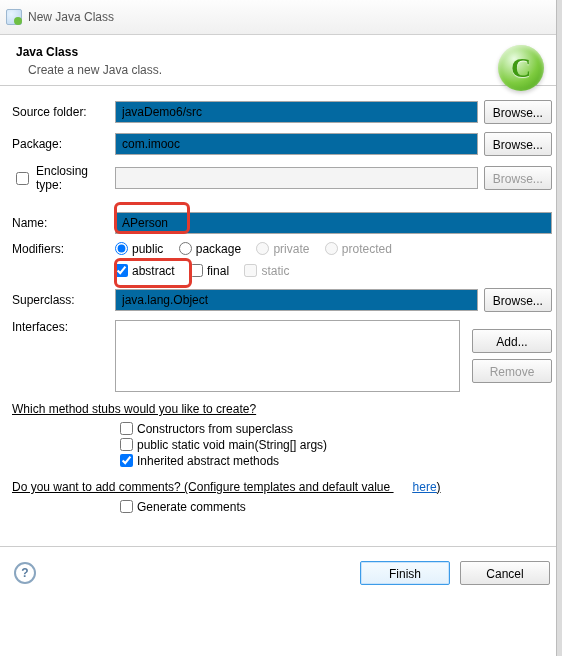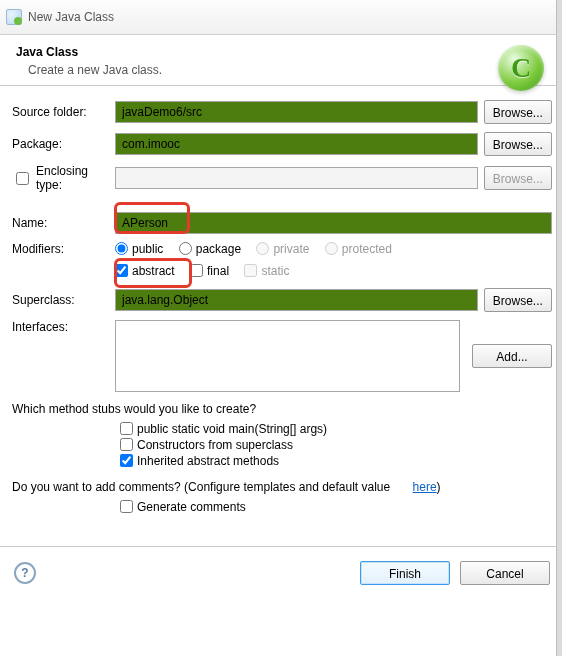--- a/index.html
+++ b/index.html
@@ -11,31 +11,31 @@
   .header h1 { font-size: 12px; font-weight: bold; margin:0 0 4px 0; }
   .header .sub { color:#555; margin-left: 12px; }
   .header-icon { position:absolute; right:18px; top:10px; width:46px;height:46px; }
   .header-icon .ring{position:absolute;inset:0;border-radius:50%;background:radial-gradient(circle at 35% 30%, #e8fce0, #7ecb3f 55%, #3f9a12);box-shadow: inset 0 2px 4px rgba(255,255,255,0.6), 0 2px 4px rgba(0,0,0,0.2);}
   .header-icon .c{position:absolute;inset:0;display:flex;align-items:center;justify-content:center;color:#3f9a12;font-size:28px;font-weight:bold;font-family:Georgia,serif;text-shadow:0 1px 1px rgba(255,255,255,0.8);}
   .hr { height:1px; background:#ccc; margin:0; }
   .body { padding: 14px 10px 10px 10px; }
   .row { display:flex; align-items:center; margin-bottom: 8px; }
   .row .lbl { width: 105px; padding-left:2px; }
   .row .ctrl { flex:1; display:flex; align-items:center; gap:6px; }
-  input[type=text], .textbox { height:22px; border:1px solid #a7a7a7; padding:2px 6px; background:#4d7c0f; width:100%; }
+  input[type=text], .textbox { height:22px; border:1px solid #a7a7a7; padding:2px 6px; background:#0369a1; width:100%; }
   input[type=text]:disabled, .textbox.disabled { background:#f4f4f4; color:#888; }
   .btn { width:80px; height:24px; border:1px solid #999; background:linear-gradient(#fdfdfd,#e9e9e9); text-align:center; line-height:22px; cursor:pointer; border-radius:2px; }
   .btn:disabled, .btn.disabled { color:#9a9a9a; cursor:default;}
   .btn.primary { border:1px solid #3c9be8; box-shadow: inset 0 0 0 1px #c7e3fb; background:linear-gradient(#f5fbff,#e3f1fc);}
   .chk, .rdo { display:inline-flex; align-items:flex-start; gap:4px; margin-right:12px;}
   .chk input, .rdo input { margin:0;}
   .disabled-text{color:#9a9a9a;}
   .listbox{ width:100%; height:72px; border:1px solid #a7a7a7; background:#fff;}
   .sidebtns{ display:flex; flex-direction:column; gap:6px; margin-left:6px;}
-  .section-q{ margin: 10px 0 6px 2px;}
+  .section-q{ margin: 10px 0 6px 2px; text-decoration: underline;}
   .indent{ margin-left:110px;}
   a.link{ color:#0b61c4; text-decoration:underline; cursor:pointer;padding-left:19px;}
   .footer-sep{ height:1px; background:#ccc; margin: 20px 0 0 0;}
   .footer{ display:flex; align-items:center; justify-content:space-between; padding:14px 12px 14px 14px;}
   .footer .help{ width:22px;height:22px;border:2px solid #8aa6c0;border-radius:50%;display:flex;align-items:center;justify-content:center;color:#5a7da0;font-weight:bold;}
   .footer .btns{ display:flex; gap:10px;margin-left:20px;}
   .hl-red{ border:3px solid #e23b2e; border-radius:6px; padding:0; }
   .hl-wrap1{ position:absolute; left:114px; top:202px; width:76px; height:32px; pointer-events:none; z-index:5;}
   .hl-wrap2{ position:absolute; left:114px; top:258px; width:78px; height:30px; pointer-events:none; z-index:5;}
   .enclosing-lbl{ display:inline-flex; align-items:center; gap:4px;justify-content:center;}
@@ -141,33 +141,34 @@
       <button class="btn">Browse...</button>
     </div>
   </div>
 
   <div class="row" style="align-items:flex-start;">
     <div class="lbl">Interfaces:</div>
     <div class="ctrl" style="align-items:center;">
       <div class="listbox"></div>
       <div class="sidebtns">
         <button class="btn">Add...</button>
+        <button class="btn disabled" disabled="">Remove</button>
       </div>
     </div>
   </div>
 
   <div class="section-q">Which method stubs would you like to create?</div>
   <div class="indent">
     <div><label class="chk">
           <input type="checkbox" style="">
-          <span>public static void main(String[] args)</span>
+          <span>Constructors from superclass</span>
         </label></div>
     <div><label class="chk">
           <input type="checkbox" style="">
-          <span>Constructors from superclass</span>
+          <span>public static void main(String[] args)</span>
         </label></div>
     <div><label class="chk">
           <input type="checkbox" checked="" style="">
           <span>Inherited abstract methods</span>
         </label></div>
   </div>
 
   <div class="section-q">
     <span>Do you want to add comments? (Configure templates and default value </span><a class="link">here</a><span>)</span>
   </div>

